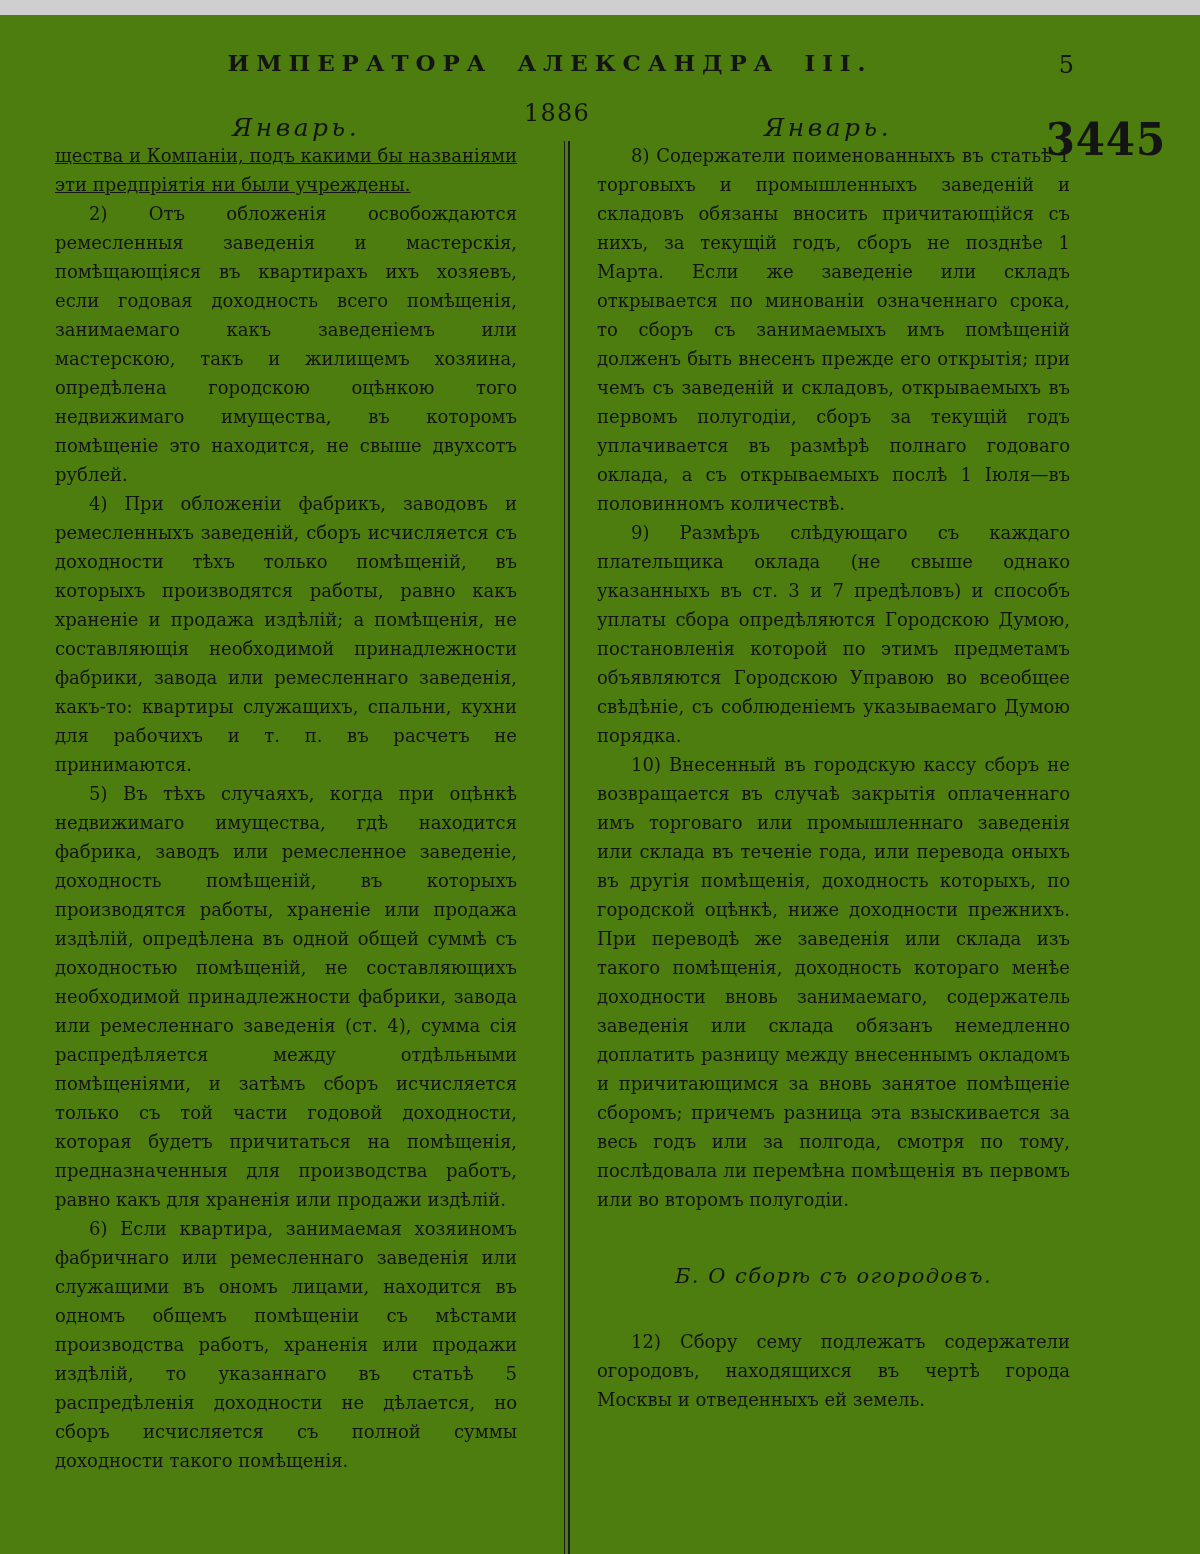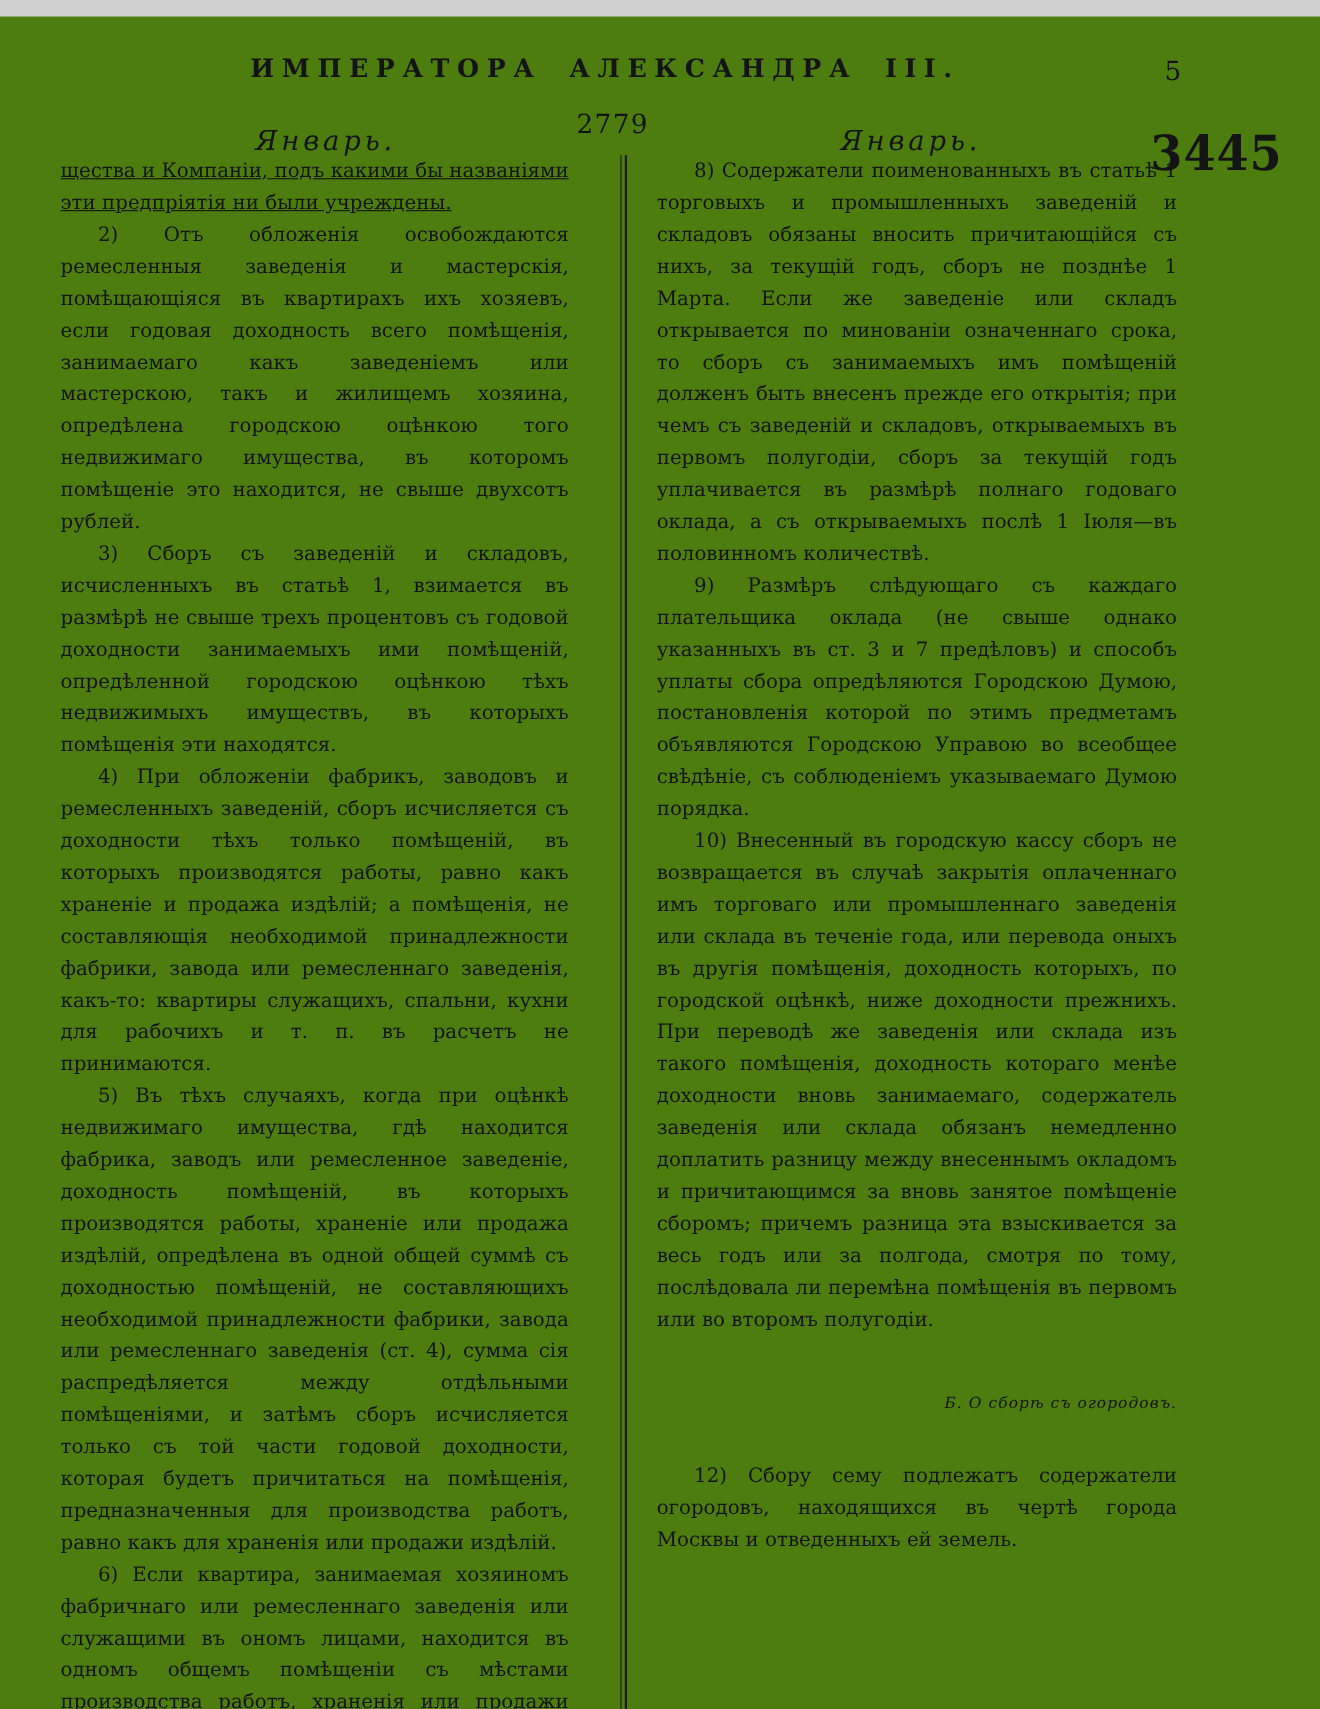--- a/index.html
+++ b/index.html
@@ -76,47 +76,46 @@
     border-left: 1px solid #1c1c1c;
     border-right: 2px solid #1c1c1c;
   }
   p.para {
     margin: 0;
     text-indent: 34px;
   }
   p.para.cont { text-indent: 0; text-decoration: underline; }
   .section-heading {
     margin: 48px 0 36px;
-    text-align: right;
+    text-align: center;
     font-style: italic;
     font-weight: normal;
-    font-size: 14px;
+    font-size: 21px;
     letter-spacing: 0.07em;
   }
 </style>
 </head>
 <body>
 
 <div class="page">
 
   <div class="header-title">ИМПЕРАТОРА АЛЕКСАНДРА III.</div>
   <div class="page-number">5</div>
 
   <div class="month-left">Январь.</div>
-  <div class="year">2779</div>
+  <div class="year">1886</div>
   <div class="month-right">Январь.</div>
 
   <div class="act-number">3445</div>
 
   <div class="columns">
 
     <div class="col col-left">
       <p class="para cont">щества и Компаніи, подъ какими бы названіями эти предпріятія ни были учреждены.</p>
       <p class="para">2) Отъ обложенія освобождаются ремесленныя заведенія и мастерскія, помѣщающіяся въ квартирахъ ихъ хозяевъ, если годовая доходность всего помѣщенія, занимаемаго какъ заведеніемъ или мастерскою, такъ и жилищемъ хозяина, опредѣлена городскою оцѣнкою того недвижимаго имущества, въ которомъ помѣщеніе это находится, не свыше двухсотъ рублей.</p>
-      <p class="para">3) Сборъ съ заведеній и складовъ, исчисленныхъ въ статьѣ 1, взимается въ размѣрѣ не свыше трехъ процентовъ съ годовой доходности занимаемыхъ ими помѣщеній, опредѣленной городскою оцѣнкою тѣхъ недвижимыхъ имуществъ, въ которыхъ помѣщенія эти находятся.</p>
       <p class="para">4) При обложеніи фабрикъ, заводовъ и ремесленныхъ заведеній, сборъ исчисляется съ доходности тѣхъ только помѣщеній, въ которыхъ производятся работы, равно какъ храненіе и продажа издѣлій; а помѣщенія, не составляющія необходимой принадлежности фабрики, завода или ремесленнаго заведенія, какъ-то: квартиры служащихъ, спальни, кухни для рабочихъ и т. п. въ расчетъ не принимаются.</p>
       <p class="para">5) Въ тѣхъ случаяхъ, когда при оцѣнкѣ недвижимаго имущества, гдѣ находится фабрика, заводъ или ремесленное заведеніе, доходность помѣщеній, въ которыхъ производятся работы, храненіе или продажа издѣлій, опредѣлена въ одной общей суммѣ съ доходностью помѣщеній, не составляющихъ необходимой принадлежности фабрики, завода или ремесленнаго заведенія (ст. 4), сумма сія распредѣляется между отдѣльными помѣщеніями, и затѣмъ сборъ исчисляется только съ той части годовой доходности, которая будетъ причитаться на помѣщенія, предназначенныя для производства работъ, равно какъ для храненія или продажи издѣлій.</p>
       <p class="para">6) Если квартира, занимаемая хозяиномъ фабричнаго или ремесленнаго заведенія или служащими въ ономъ лицами, находится въ одномъ общемъ помѣщеніи съ мѣстами производства работъ, храненія или продажи издѣлій, то указаннаго въ статьѣ 5 распредѣленія доходности не дѣлается, но сборъ исчисляется съ полной суммы доходности такого помѣщенія.</p>
 
     </div>
 
     <div class="divider"></div>
 
     <div class="col col-right">
       <p class="para">8) Содержатели поименованныхъ въ статьѣ 1 торговыхъ и промышленныхъ заведеній и складовъ обязаны вносить причитающійся съ нихъ, за текущій годъ, сборъ не позднѣе 1 Марта. Если же заведеніе или складъ открывается по минованіи означеннаго срока, то сборъ съ занимаемыхъ имъ помѣщеній долженъ быть внесенъ прежде его открытія; при чемъ съ заведеній и складовъ, открываемыхъ въ первомъ полугодіи, сборъ за текущій годъ уплачивается въ размѣрѣ полнаго годоваго оклада, а съ открываемыхъ послѣ 1 Іюля—въ половинномъ количествѣ.</p>

